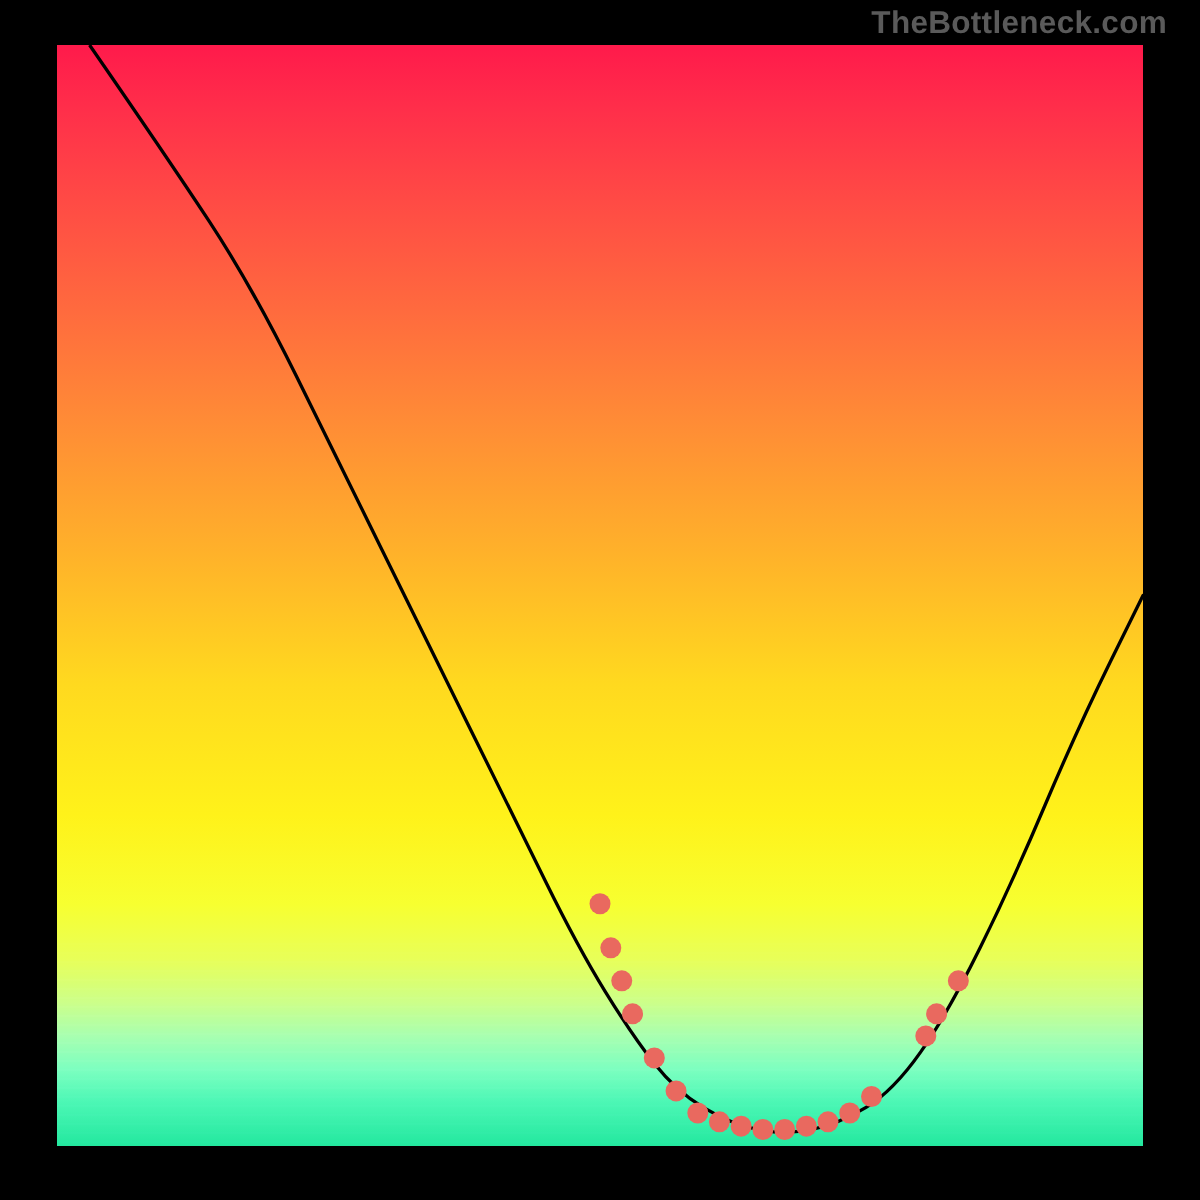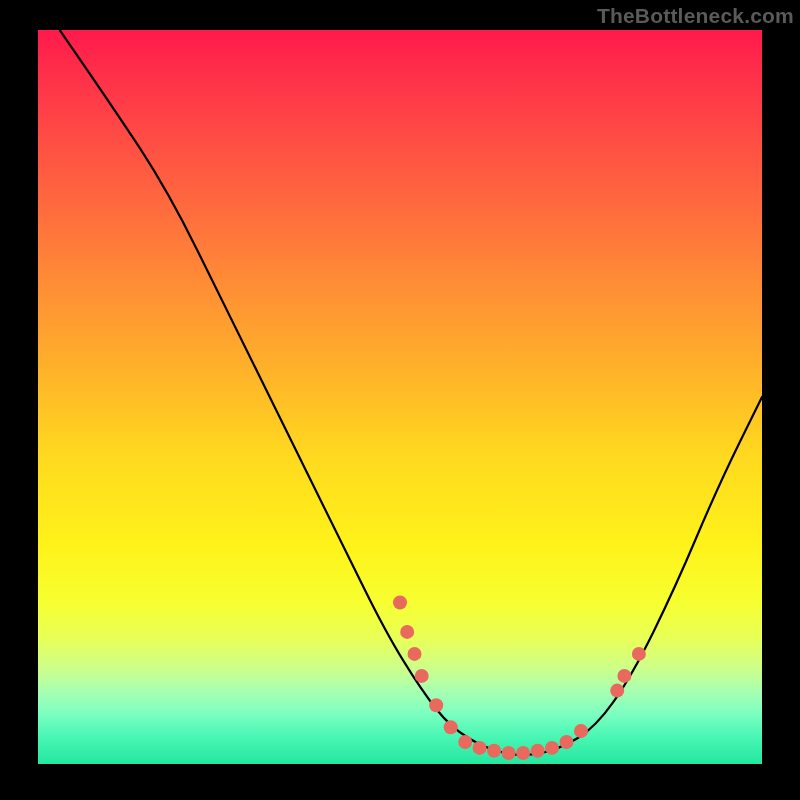--- a/index.html
+++ b/index.html
@@ -13,21 +13,21 @@
   }
   .stage {
     position: relative;
     width: 800px;
     height: 800px;
     background: #000;
   }
   .watermark {
     position: absolute;
     top: 4px;
-    right: 6px;
+    right: 22px;
     color: #5a5a5a;
     font-size: 21px;
     font-weight: 600;
     letter-spacing: 0.2px;
     z-index: 50;
     user-select: none;
   }
   .plot {
     position: absolute;
     left: 38px;

